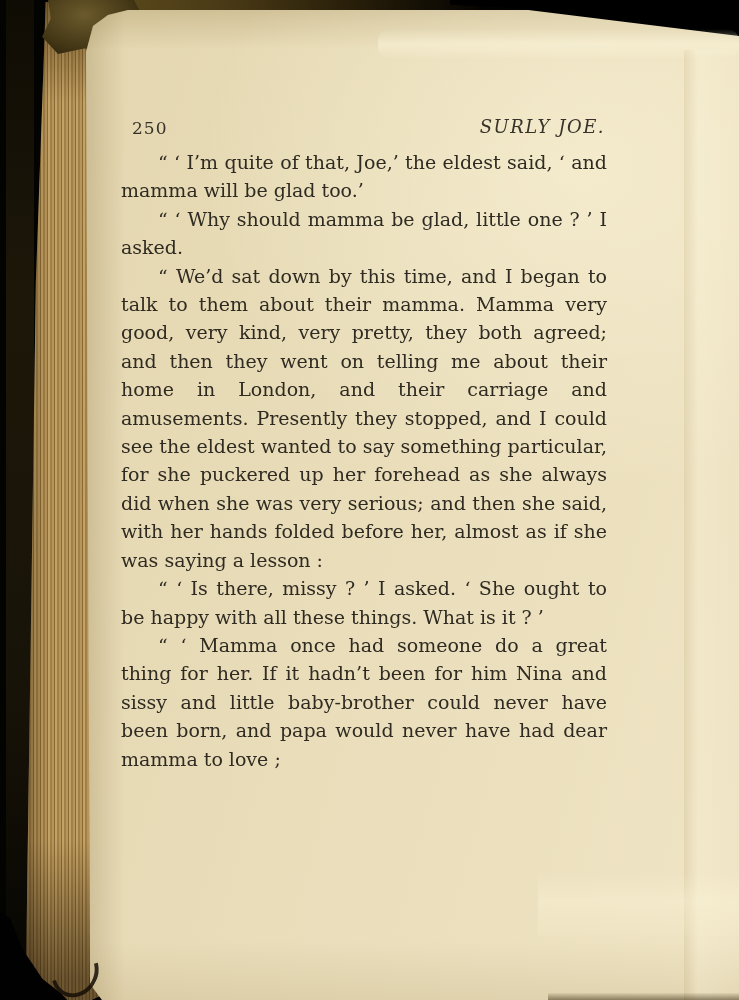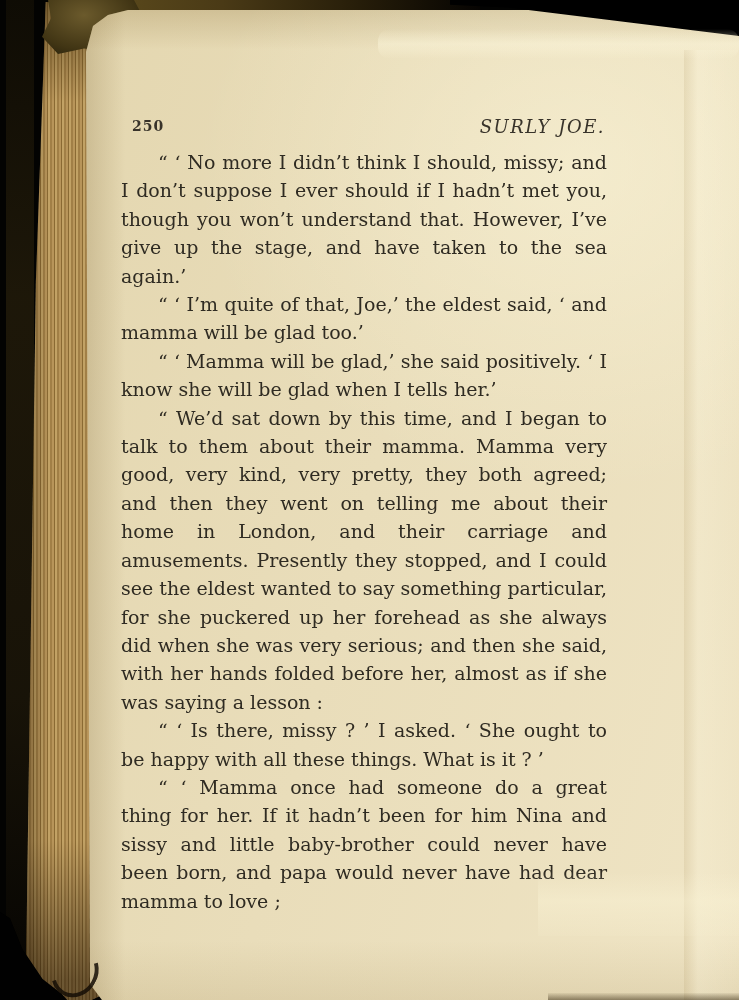--- a/index.html
+++ b/index.html
@@ -73,21 +73,21 @@
     background: linear-gradient(to right, rgba(150,120,60,0.12), rgba(255,250,228,0.22) 25%, rgba(255,250,228,0.05));
   }
 
   .running-header {
     position: absolute; left: 121px; top: 116px;
     width: 484px; height: 26px;
     color: #38332a;
   }
   .page-number {
     position: absolute; left: 11px; top: 2px;
-    font-weight: bold; font-size: 14px; letter-spacing: 1px;
+    font-weight: normal; font-size: 17px; letter-spacing: 1px;
   }
   .running-title {
     display: block; text-align: right;
     font-style: italic; font-weight: normal;
     font-size: 18px; letter-spacing: 1.5px;
   }
 
   .page-body {
     position: absolute; left: 121px; top: 148px;
     width: 486px;
@@ -150,23 +150,22 @@
   <div class="page">
     <div class="fold-highlight"></div>
   </div>
 
   <div class="running-header">
     <span class="page-number">250</span>
     <span class="running-title">SURLY JOE.</span>
   </div>
 
   <div class="page-body">
-    <p>“ ‘ No more I didn’t think I should, missy; and I don’t suppose I ever should if I hadn’t met you, though you won’t understand that. However, I’ve give up the stage, and have taken to the sea again.’</p>
     <p>“ ‘ I’m quite of that, Joe,’ the eldest said, ‘ and mamma will be glad too.’</p>
-    <p>“ ‘ Mamma will be glad,’ she said positively. ‘ I know she will be glad when I tells her.’</p>
+    <p>“ ‘ Why should mamma be glad, little one ? ’ I asked.</p>
     <p>“ We’d sat down by this time, and I began to talk to them about their mamma. Mamma very good, very kind, very pretty, they both agreed; and then they went on telling me about their home in London, and their carriage and amusements. Presently they stopped, and I could see the eldest wanted to say something particular, for she puckered up her fore­head as she always did when she was very serious; and then she said, with her hands folded before her, almost as if she was saying a lesson :</p>
     <p>“ ‘ Is there, missy ? ’ I asked. ‘ She ought to be happy with all these things. What is it ? ’</p>
     <p>“ ‘ Mamma once had someone do a great thing for her. If it hadn’t been for him Nina and sissy and little baby-brother could never have been born, and papa would never have had dear mamma to love ;</p>
   </div>
 
   <div class="black-top-right"></div>
   <div class="glare-top"></div>
   <div class="glare-bottom"></div>
   <div class="bottom-dark-strip"></div>
   <div class="black-bottom-left"></div>

